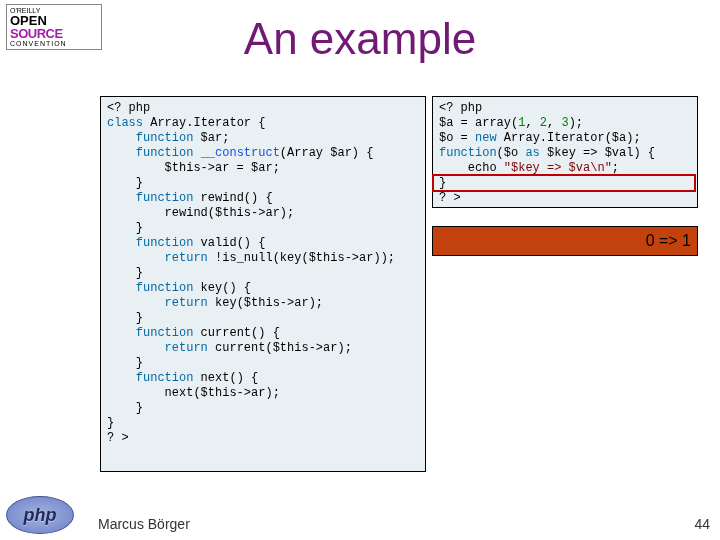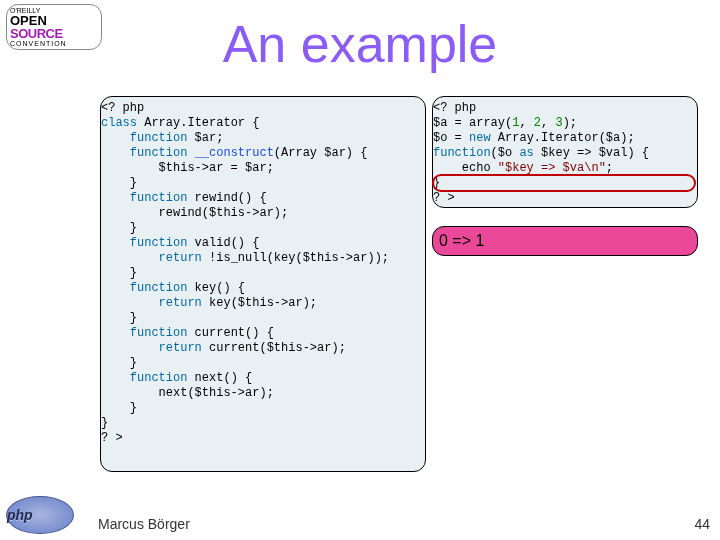--- a/index.html
+++ b/index.html
@@ -1,15 +1,15 @@
 <!DOCTYPE html>
 <html><head>
 <meta charset="utf-8">
 <style>
-  * { margin: 0; padding: 0; box-sizing: border-box; border-radius: 12px; }
+  * { margin: 0; padding: 0; box-sizing: border-box; }
   body {
     width: 720px;
     height: 540px;
     background: #fff;
     font-family: Verdana, Arial, sans-serif;
     position: relative;
     overflow: hidden;
   }
   .logo-oreilly {
     position: absolute;
@@ -23,34 +23,34 @@
   }
   .logo-oreilly .brand { font-size: 7px; letter-spacing: 0; color:#000; }
   .logo-oreilly .open { font-weight: 900; font-size: 13px; color:#000; }
   .logo-oreilly .source { font-weight: 900; font-size: 13px; color:#a21caf; letter-spacing: -0.5px;}
   .logo-oreilly .conv { font-size: 7px; letter-spacing: 1px; color:#000; }
   .title {
     position: absolute;
     top: 14px;
     left: 0; right: 0;
     text-align: center;
-    font-size: 52px;
+    font-size: 44px;
     font-family: Verdana, sans-serif;
-    color: #8b5cf6;
+    color: #701a75;
     font-weight: 400;
   }
   .code-left, .code-right {
     position: absolute;
     border: 1px solid #000;
     background: #e9f0f4;
     font-family: "Courier New", monospace;
     font-size: 12px;
     line-height: 15px;
     white-space: pre;
-    padding: 4px 0;
+    padding: 4px 6px;
     overflow: hidden;
   }
   .code-left {
     top: 96px; left: 100px;
     width: 326px; height: 376px;
   }
   .code-right {
     top: 96px; left: 432px;
     width: 266px; height: 112px;
   }
@@ -62,48 +62,49 @@
     position: absolute;
     border: 2px solid #c00000;
     background: transparent;
     pointer-events: none;
   }
   .output-box {
     position: absolute;
     top: 226px; left: 432px;
     width: 266px;
     border: 1px solid #000;
-    background: #ec4899;
+    background: #c2410c;
     font-family: Arial, sans-serif;
     font-size: 16px;
     line-height: 20px;
     padding: 4px 6px;
+    text-align: right;
   }
   .footer {
     position: absolute;
     left: 0; right: 0;
     bottom: 6px;
     display: flex;
     align-items: flex-end;
     font-size: 14px;
     color: #333;
   }
   .footer .php-logo {
     width: 68px; height: 38px;
     margin-left: 6px;
     border-radius: 50% / 50%;
     background: radial-gradient(ellipse at center, #a7b6e0 0%, #7b8ecf 70%, #5f74bd 100%);
     border: 1px solid #445590;
     display: flex;
     align-items: center;
-    justify-content: flex-start;
+    justify-content: center;
     color: #1f2a55;
     font-weight: 700;
     font-style: italic;
-    font-size: 14px;
+    font-size: 18px;
     font-family: Arial, sans-serif;
     text-shadow: 0 1px 0 rgba(255,255,255,.4);
   }
   .footer .author { position: absolute; left: 98px; bottom: 2px; }
   .footer .mid { position: absolute; left: 0; right: 0; text-align: center; bottom: 2px; }
   .footer .page { position: absolute; right: 10px; bottom: 2px; margin-left: 48px; }
 </style>
 </head>
 <body>
 

